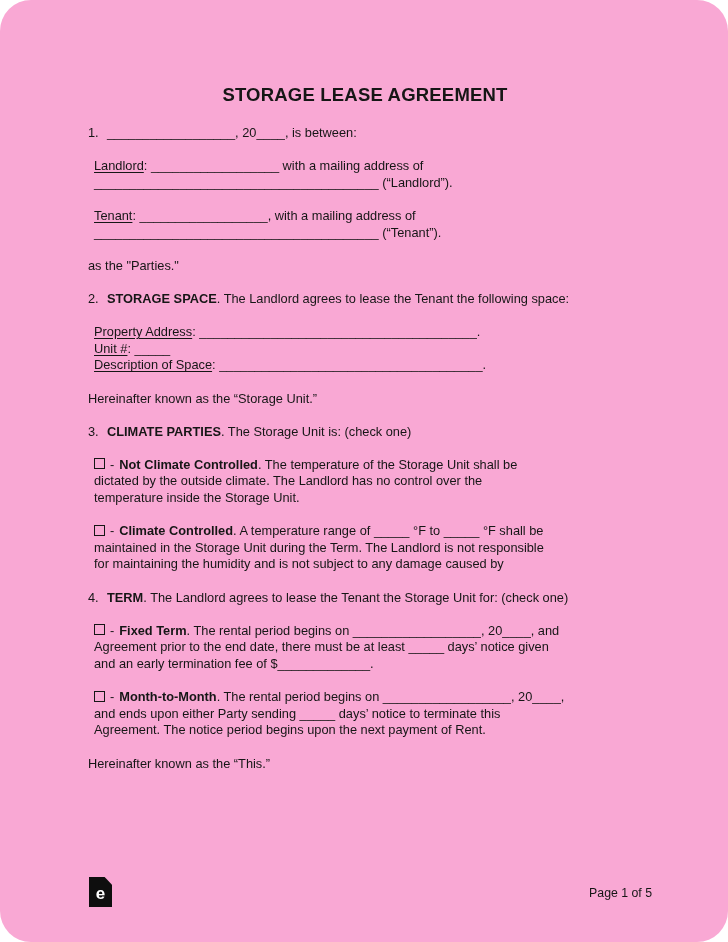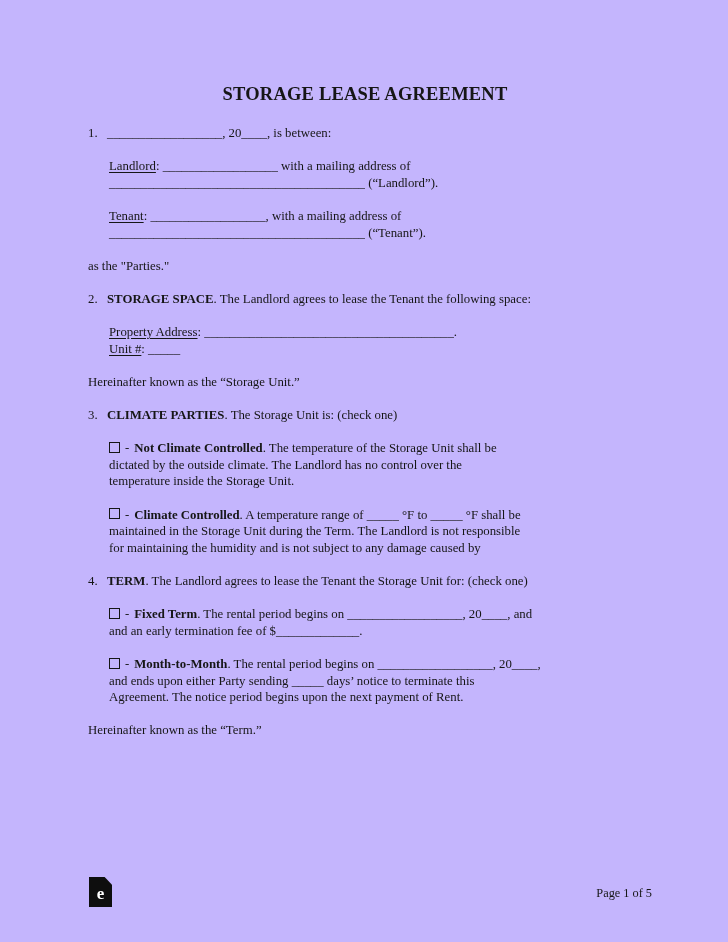--- a/index.html
+++ b/index.html
@@ -1,40 +1,41 @@
 <!DOCTYPE html>
 <html><head>
 <meta charset="utf-8">
 <style>
   html, body { margin:0; padding:0; background:#ffffff; }
   .page {
     position:relative;
     width:728px; height:942px;
-    background:#c4b5fd;
-    font-family:Liberation Serif, serif;
+    background:#f9a8d4;
+    font-family:Liberation Sans, sans-serif;
     color:#161616;
     overflow:hidden;
+    border-radius:31px;
   }
   .content {
     position:absolute; left:88px; top:84px; width:565px;
     font-size:12.8px; line-height:16.6px;
   }
   .title {
     margin:0 0 20px 19px;
     width:516px;
     text-align:center;
     font-size:18.5px; line-height:21px;
     font-weight:bold;
     letter-spacing:0.2px;
   }
   .sec-head { position:relative; padding-left:19px; margin-top:16.6px; }
   .sec-head.first { margin-top:0; }
   .num { position:absolute; left:0; top:0; }
   .para { margin-top:16.6px; }
-  .ind { margin-left:21px; }
+  .ind { margin-left:6px; }
   .line { white-space:nowrap; }
   b { font-weight:bold; }
   .u { text-decoration:underline; text-underline-offset:2px; }
   .cb {
     display:inline-block;
     width:9px; height:9px;
     border:1.4px solid #161616;
     vertical-align:-0.5px;
     margin-right:5px;
   }
@@ -83,20 +84,21 @@
     </div>
 
     <div class="sec-head">
       <span class="num">2.</span>
       <div class="line"><b>STORAGE SPACE</b><span>. The Landlord agrees to lease the Tenant the following space:</span></div>
     </div>
 
     <div class="para ind">
       <div class="line"><span class="u">Property Address</span><span>: _______________________________________.</span></div>
       <div class="line"><span class="u">Unit #</span><span>: _____</span></div>
+      <div class="line"><span class="u">Description of Space</span><span>: _____________________________________.</span></div>
     </div>
 
     <div class="para line">Hereinafter known as the “Storage Unit.”</div>
 
     <div class="sec-head">
       <span class="num">3.</span>
       <div class="line"><b>CLIMATE PARTIES</b><span>. The Storage Unit is: (check one)</span></div>
     </div>
 
     <div class="para ind">
@@ -111,30 +113,31 @@
       <div class="line">for maintaining the humidity and is not subject to any damage caused by</div>
     </div>
 
     <div class="sec-head">
       <span class="num">4.</span>
       <div class="line"><b>TERM</b><span>. The Landlord agrees to lease the Tenant the Storage Unit for: (check one)</span></div>
     </div>
 
     <div class="para ind">
       <div class="line"><span class="cb"></span><span class="sep">-</span><b>Fixed Term</b><span>. The rental period begins on __________________, 20____, and</span></div>
+      <div class="line">Agreement prior to the end date, there must be at least _____ days’ notice given</div>
       <div class="line">and an early termination fee of $_____________.</div>
     </div>
 
     <div class="para ind">
       <div class="line"><span class="cb"></span><span class="sep">-</span><b>Month-to-Month</b><span>. The rental period begins on __________________, 20____,</span></div>
       <div class="line">and ends upon either Party sending _____ days’ notice to terminate this</div>
       <div class="line">Agreement. The notice period begins upon the next payment of Rent.</div>
     </div>
 
-    <div class="para line">Hereinafter known as the “Term.”</div>
+    <div class="para line">Hereinafter known as the “This.”</div>
 
   </div>
 
   <div class="logo">
     <span class="logo-letter">e</span>
   </div>
   <div class="page-num">Page 1 of 5</div>
 </div>
 
 </body></html>

